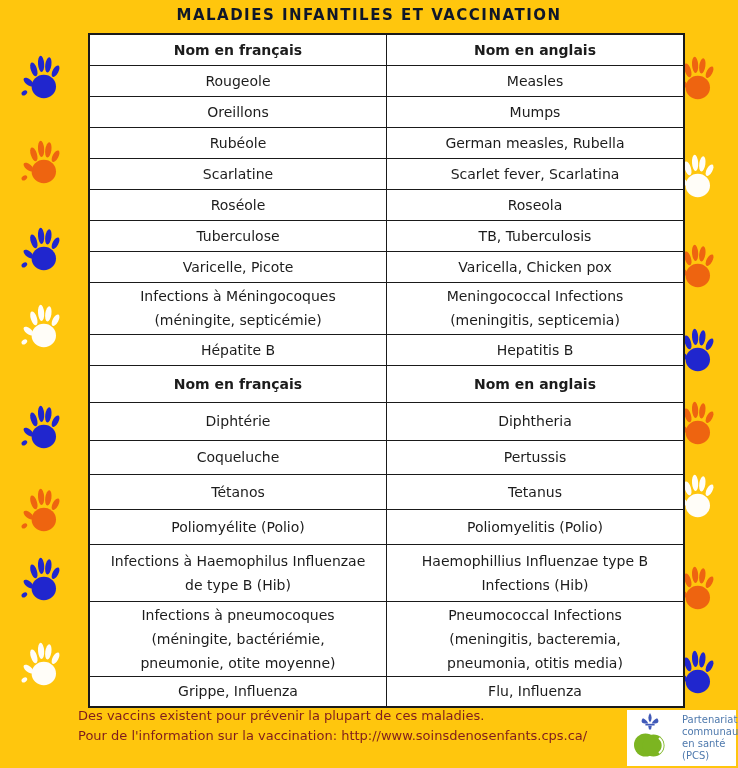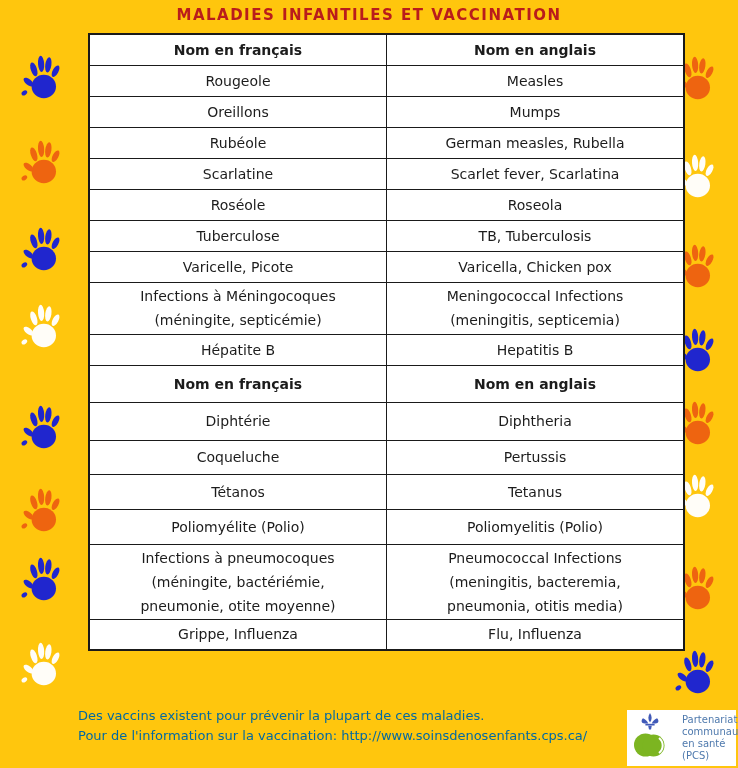--- a/index.html
+++ b/index.html
@@ -1,35 +1,35 @@
 <!DOCTYPE html>
 <html><head>
 <meta charset="utf-8">
 <style>
   html,body{margin:0;padding:0;}
   body{font-family:"DejaVu Sans",sans-serif;}
   .canvas{position:relative;width:738px;height:768px;background:#FFC60D;overflow:hidden;}
 
   .title{position:absolute;top:6px;left:0;width:738px;text-align:center;
-         font-size:15px;font-weight:bold;color:#b91c1c;letter-spacing:1.5px;}
+         font-size:15px;font-weight:bold;color:#0f172a;letter-spacing:1.5px;}
 
   table.disease{position:absolute;left:70px;top:33px;width:597px;
         border-collapse:collapse;background:#ffffff;table-layout:fixed;margin-left:18px;}
   table.disease td{border:1px solid #1a1a1a;width:50%;text-align:center;
         vertical-align:middle;font-size:14px;color:#1c1c1c;
         white-space:pre-line;line-height:24px;padding:0 4px;}
   table.disease{border:2px solid #1a1a1a;}
   td.hd{font-size:17px;font-weight:bold;color:#101010;}
   tr.rh31{height:31px}.rh34{height:34px}.rh35{height:35px}.rh37{height:37px}
   .rh38{height:38px}.rh52{height:52px}.rh57{height:57px}.rh75{height:75px}
 
   .hand{position:absolute;width:44px;height:47px;}
   .hand svg{width:100%;height:100%;}
 
-  .footer{position:absolute;left:78px;width:560px;color:#0369a1;font-size:13px;}
+  .footer{position:absolute;left:78px;width:560px;color:#7f1d1d;font-size:13px;}
   .f1{top:708px;} .f2{top:728px;}
 
   .logo{position:absolute;left:627px;top:710px;width:109px;height:56px;
         background:#ffffff;display:flex;align-items:center;gap:13px;
         padding:2px 4px;box-sizing:border-box;}
   .logo-text{font-size:10px;line-height:12px;color:#4e79ad;white-space:pre-line;}
 </style>
 </head>
 <body>
 
@@ -272,20 +272,26 @@
       <td>Coqueluche</td>
       <td>Pertussis</td>
     </tr>
     <tr class="rh35">
       <td>Tétanos</td>
       <td>Tetanus</td>
     </tr>
     <tr class="rh35">
       <td>Poliomyélite (Polio)</td>
       <td>Poliomyelitis (Polio)</td>
+    </tr>
+    <tr class="rh57">
+      <td>Infections à Haemophilus Influenzae
+de type B (Hib)</td>
+      <td>Haemophillius Influenzae type B
+Infections (Hib)</td>
     </tr>
     <tr class="rh75">
       <td>Infections à pneumocoques
 (méningite, bactériémie,
 pneumonie, otite moyenne)</td>
       <td>Pneumococcal Infections
 (meningitis, bacteremia,
 pneumonia, otitis media)</td>
     </tr>
     <tr class="rh31">

